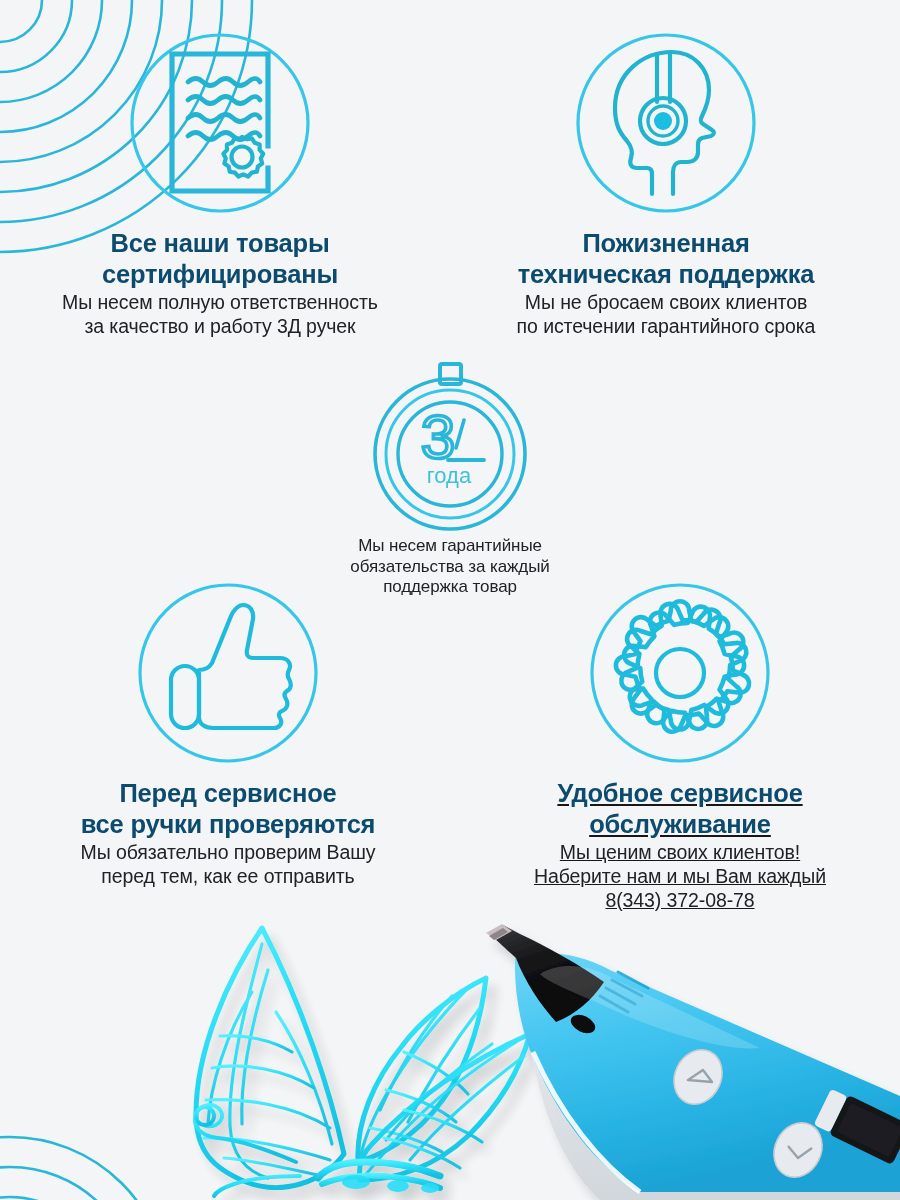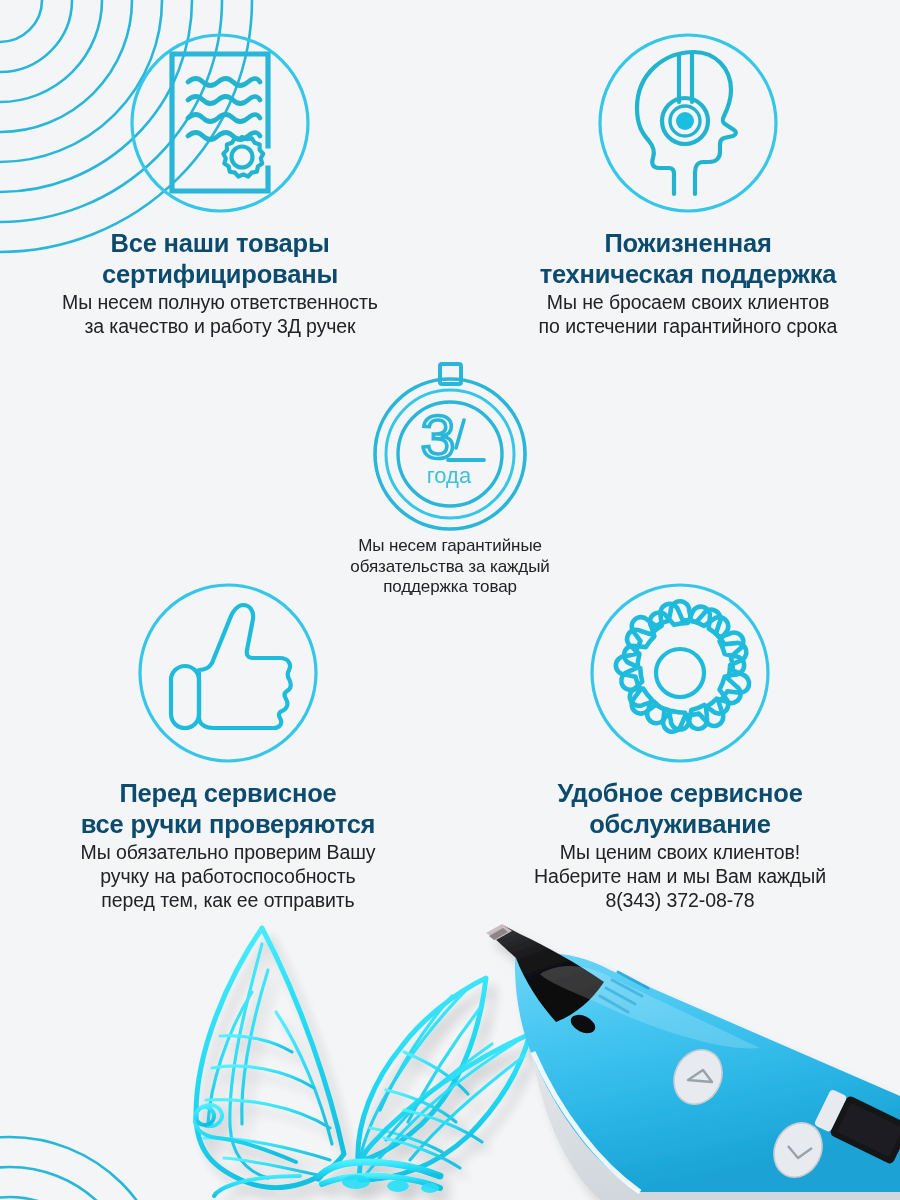--- a/index.html
+++ b/index.html
@@ -34,24 +34,24 @@
     font-size:19.5px;
     line-height:1.22;
     color:#222226;
     font-weight:400;
     letter-spacing:-0.1px;
   }
   .f-sub .strong{font-weight:700;}
 
   
   #feat-cert      {left:10px;  top:28px;  width:420px;}
-  #feat-support   {left:478px; top:28px;  width:420px;}
+  #feat-support   {left:456px; top:28px;  width:420px;}
   #feat-warranty  {left:290px; top:356px; width:320px;}
   #feat-check     {left:18px;  top:578px; width:420px;}
-  #feat-service   {left:470px; top:578px; width:420px;}
+  #feat-service   {left:470px; top:578px; width:420px;text-decoration:underline;}
 
   #feat-warranty .f-title{font-size:24px;margin-top:8px;}
   #feat-warranty .f-sub{font-size:17px;}
 
   
   .photo{position:absolute;left:0;top:900px;width:900px;height:300px;}
 
   
   svg{display:block;}
 </style>
@@ -219,21 +219,20 @@
                  C72 150 66 146 66 139
                  Z" fill="none" stroke="#1fbbdc" stroke-width="4.2" stroke-linejoin="round" stroke-linecap="round"></path>
       </svg>
     </div>
     <div class="f-title">
       <div>Перед сервисное</div>
       <div>все ручки проверяются</div>
     </div>
     <div class="f-sub">
       <div>Мы обязательно проверим Вашу</div>
-      <div>ручку на работоспособность</div>
       <div>перед тем, как ее отправить</div>
     </div>
   </div>
 
   <div class="feature" id="feat-service">
     <div class="icon-wrap">
       <svg width="190" height="190" viewBox="0 0 190 190">
         <circle cx="95" cy="95" r="88" fill="none" stroke="#35c6e8" stroke-width="3.2"></circle>
         <g transform="translate(95,95)">
           <path id="gearpath" fill="none" stroke="#1fbbdc" stroke-width="4.6" stroke-linejoin="round" stroke-linecap="round" d="M -9.2 -62.5

